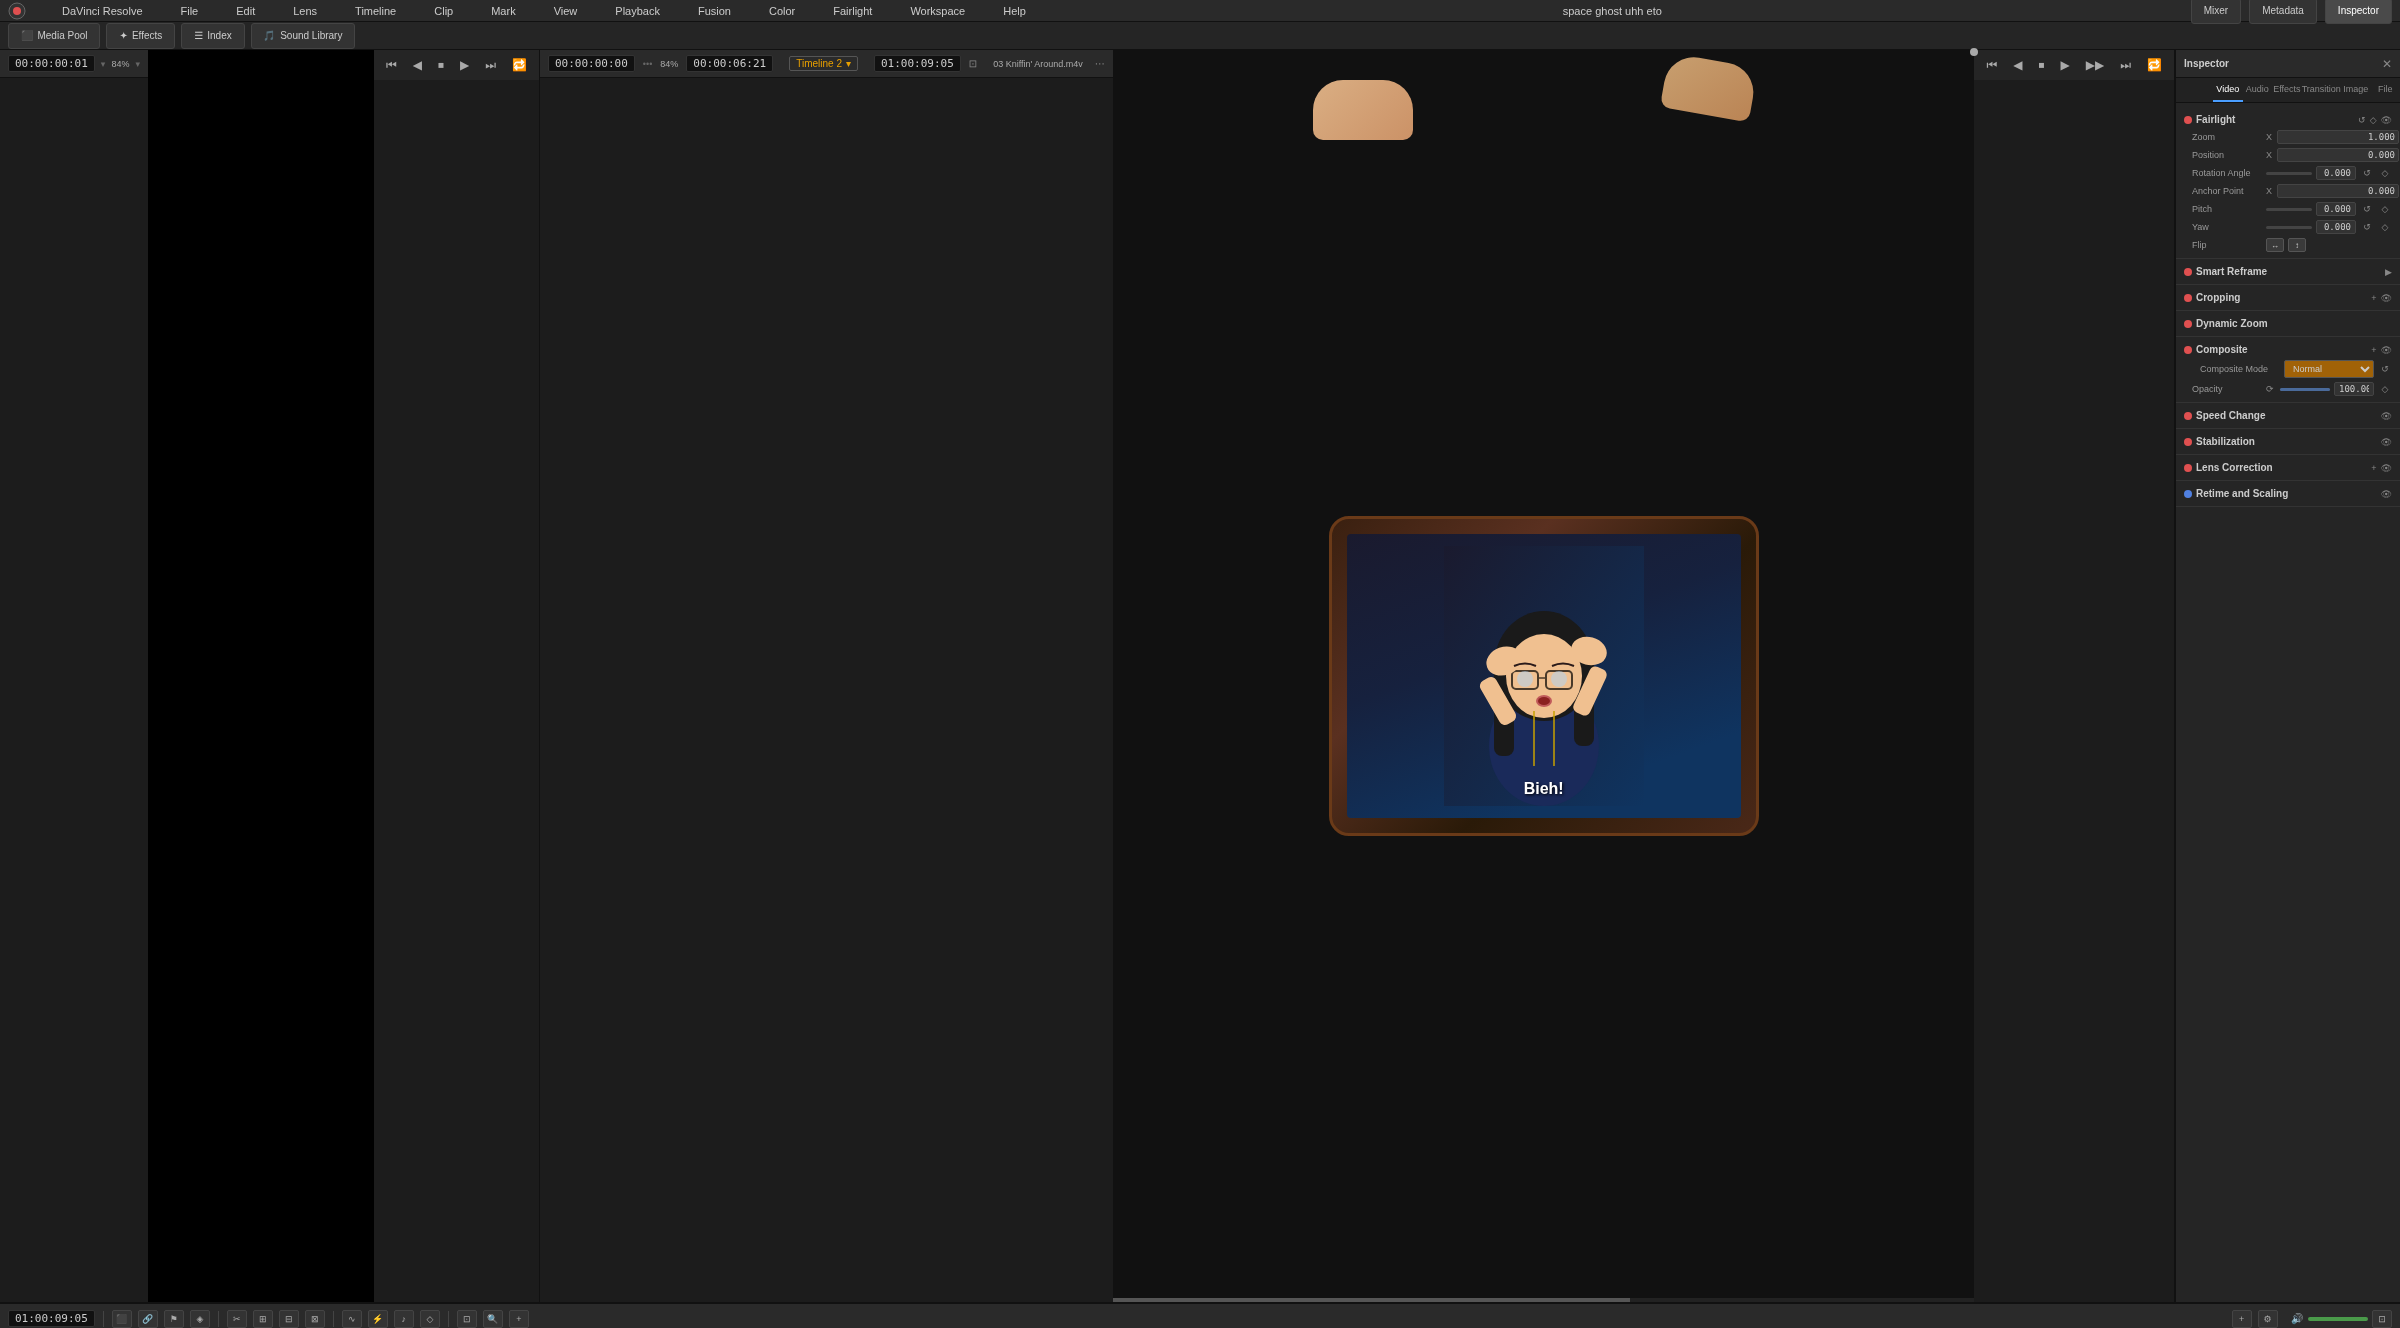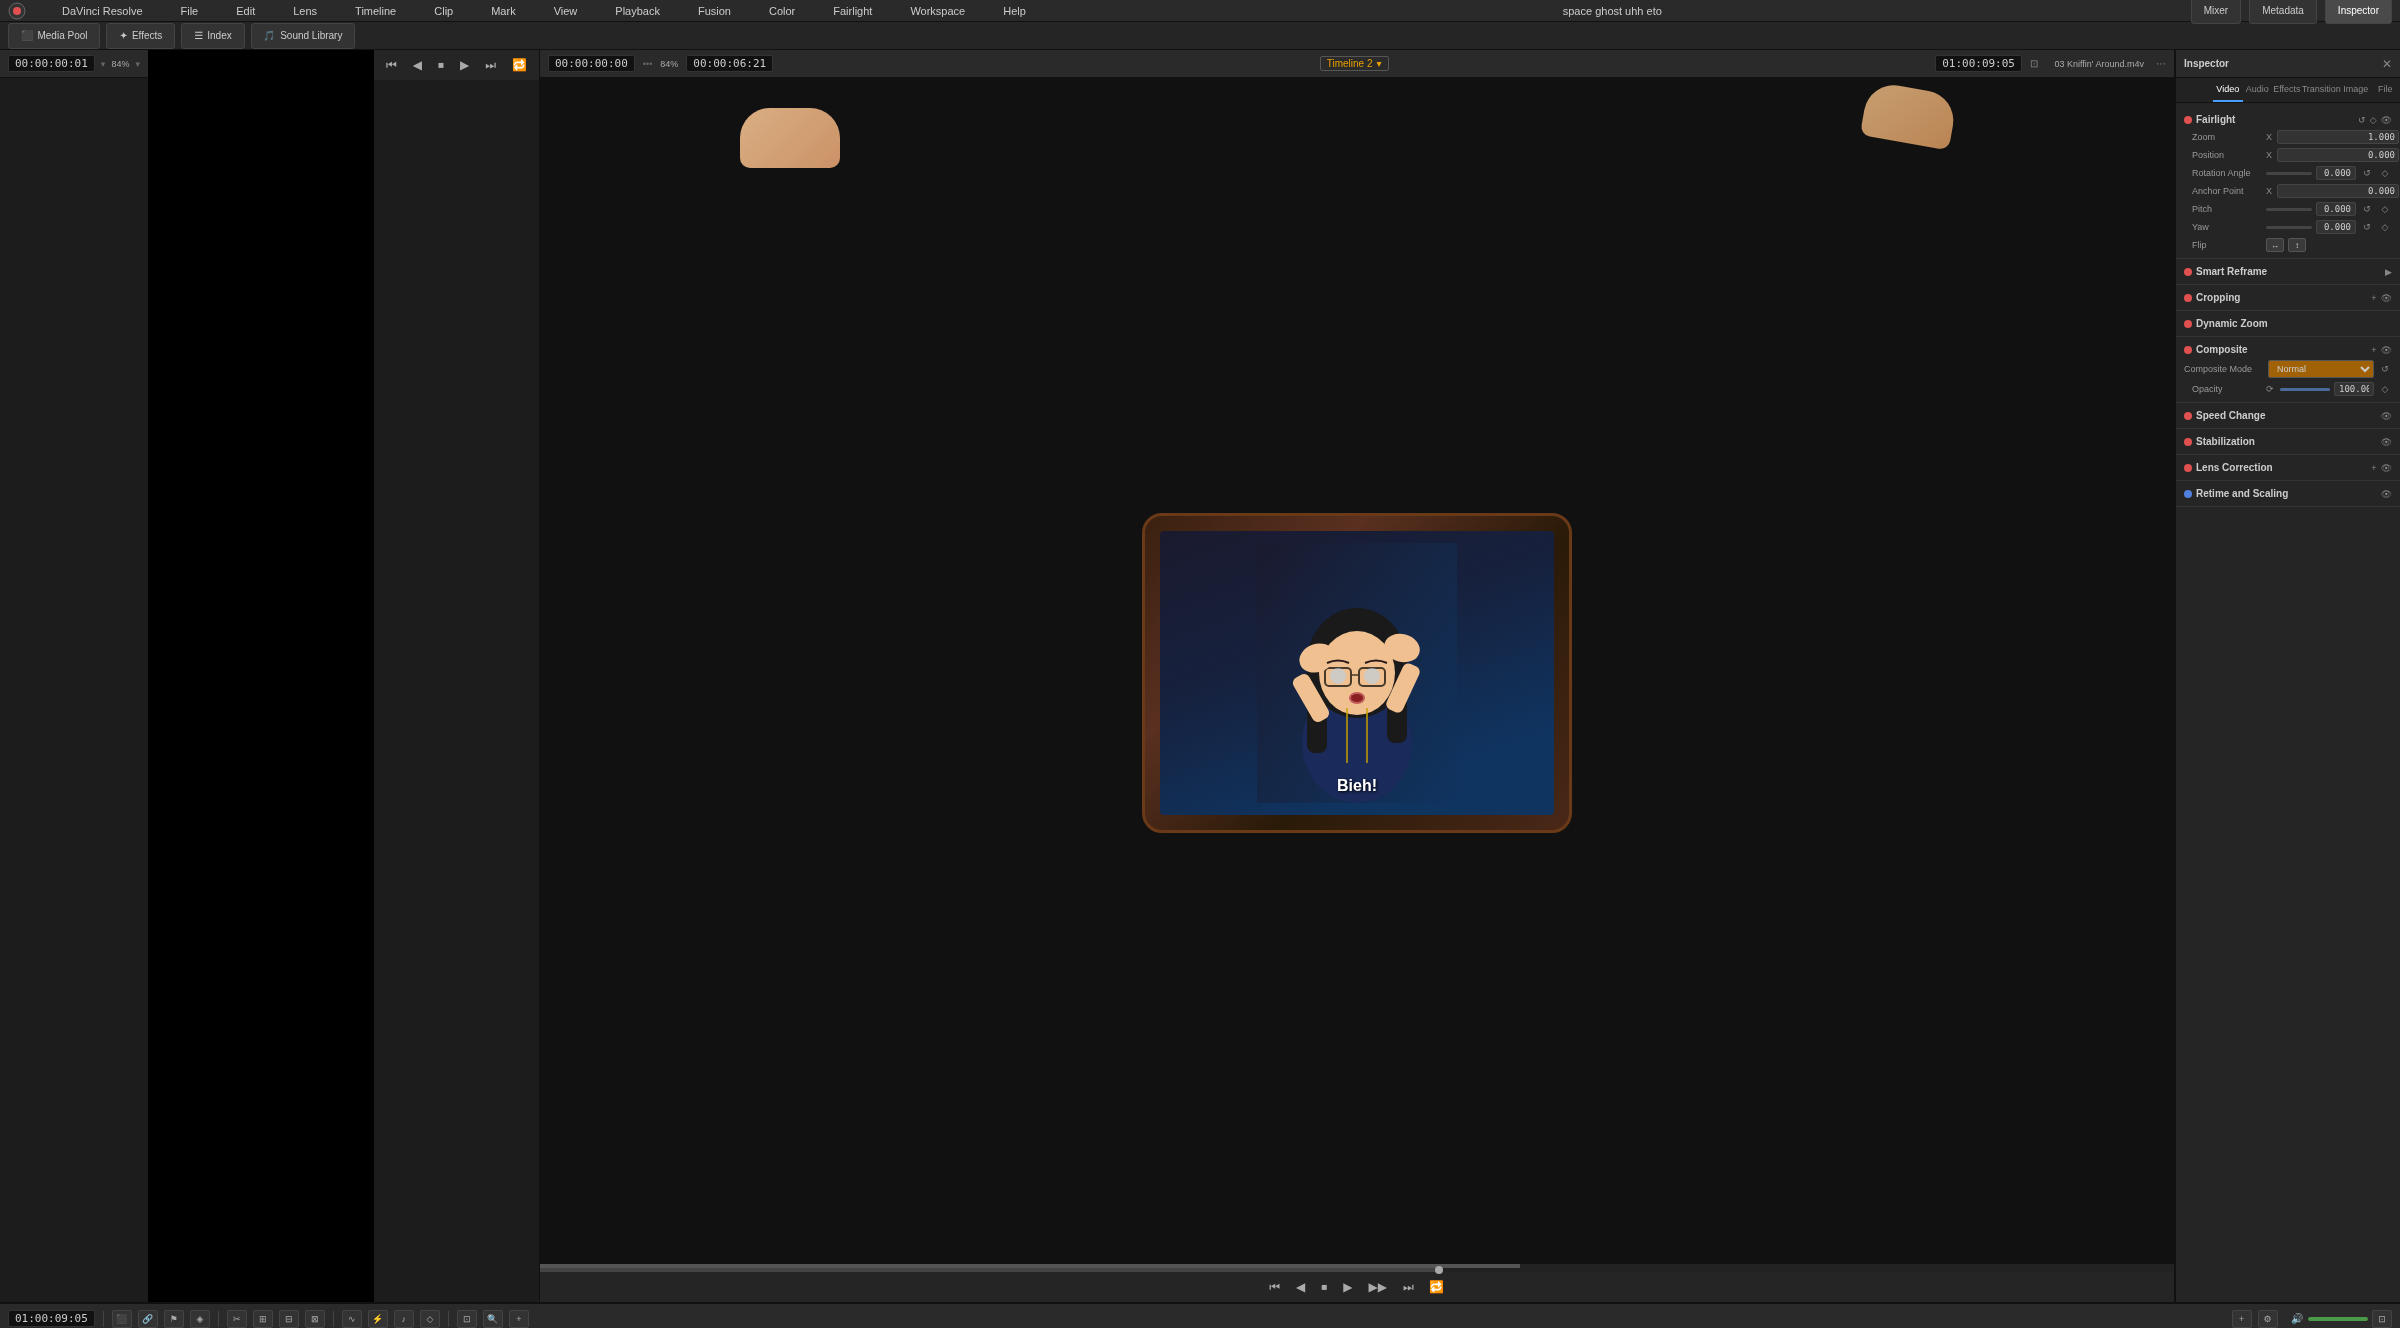--- a/index.html
+++ b/index.html
@@ -105,21 +105,20 @@
       cursor: pointer;
       padding: 2px 4px;
     }
 
     
     .main-viewer {
       flex: 1;
       background: #1c1c1c;
       border-right: 1px solid #111;
       display: flex;
-      flex-direction: column;
     }
     .main-viewer-header {
       height: 28px;
       background: #2a2a2a;
       display: flex;
       align-items: center;
       padding: 0 8px;
       gap: 8px;
       font-size: 10px;
       color: #999;
@@ -314,21 +313,21 @@
       padding: 1px 4px;
       font-size: 9px;
       color: #ccc;
       text-align: right;
       font-family: monospace;
       width: 40px;
     }
     .composite-mode-row {
       display: flex;
       align-items: center;
-      padding: 2px 8px 2px 8px;
+      padding: 2px 8px 2px 24px;
       gap: 4px;
     }
     .composite-mode-label {
       font-size: 9px;
       color: #999;
       width: 80px;
     }
     .composite-mode-select {
       flex: 1;
       background: #a16207;

